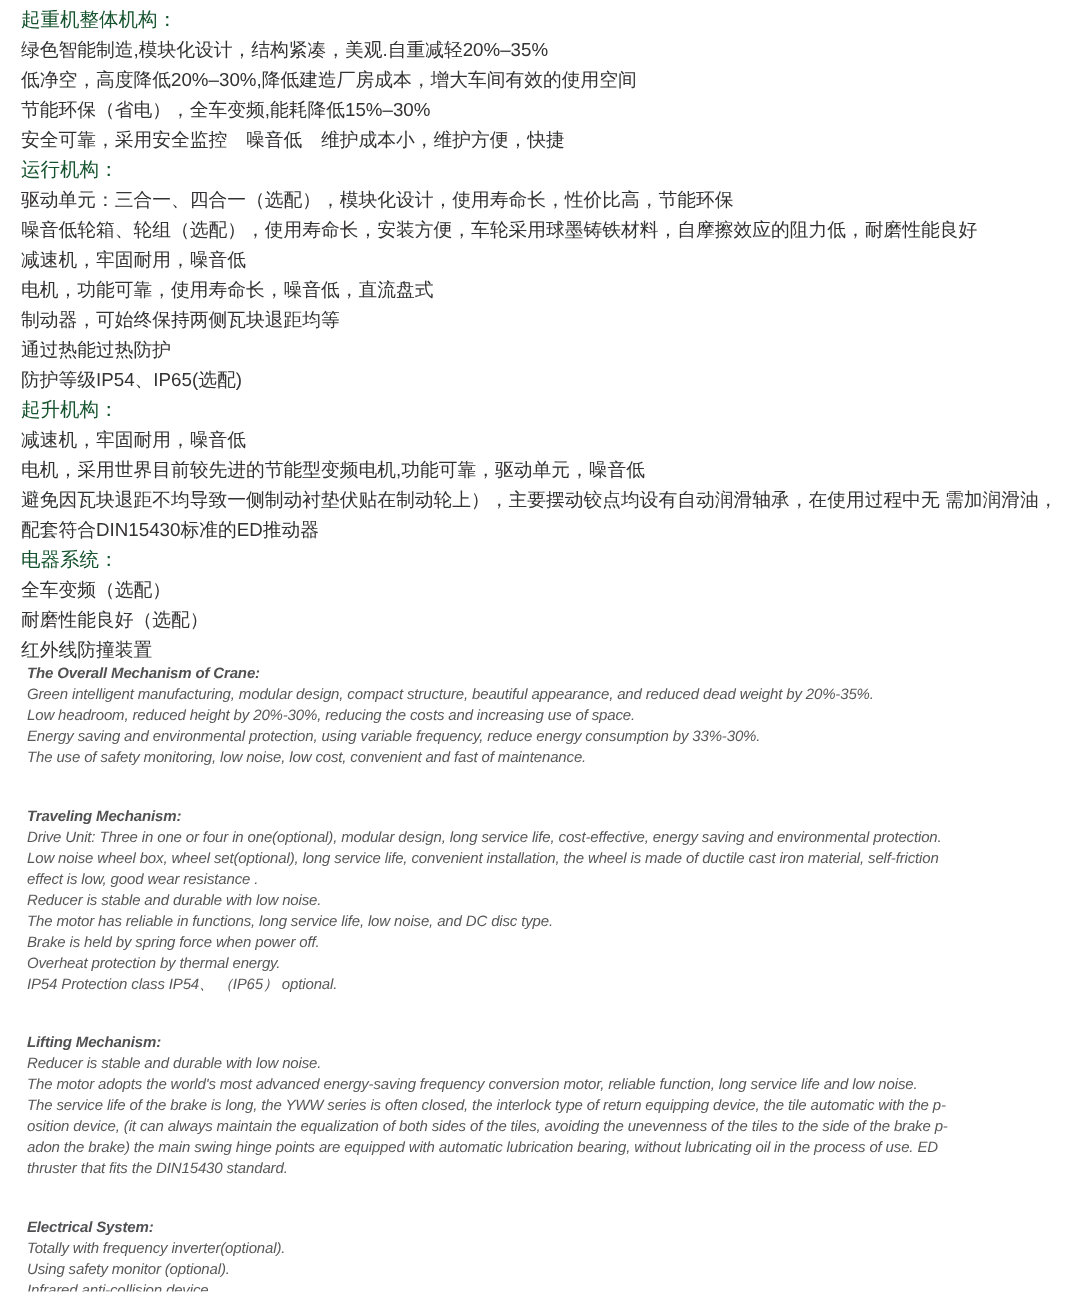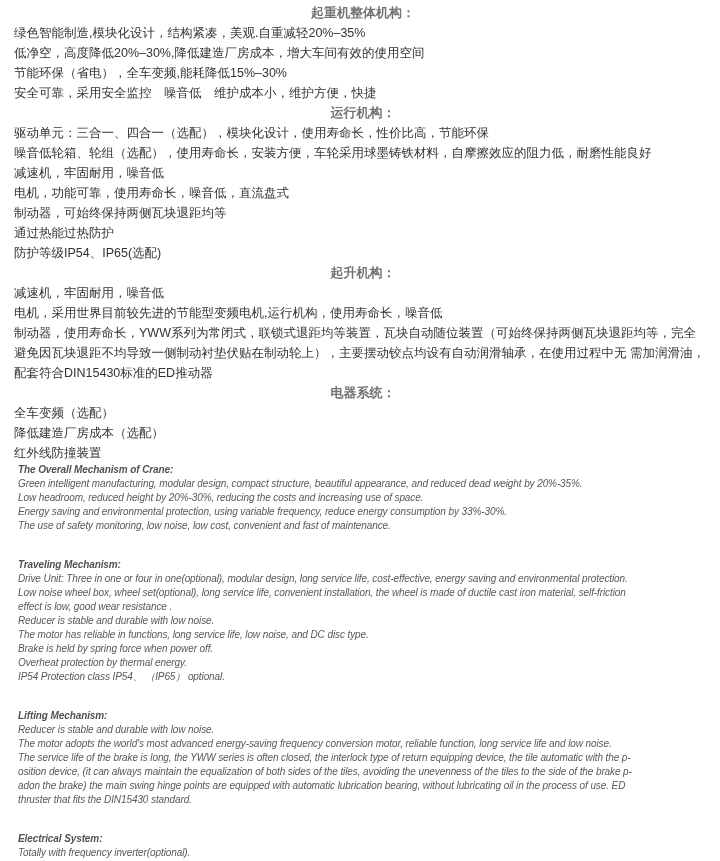--- a/index.html
+++ b/index.html
@@ -17,24 +17,23 @@
     padding: 3px 8px 0 14px;
   }
   
   .cn {
     font-size: 12.5px;
     line-height: 20px;
     color: #343233;
   }
   .cn .section { margin: 0; }
   .cn .heading {
-    font-weight: bold;
-    color: #737373;
+    font-weight: normal;
+    color: #14532d;
     font-size: 13px;
-    text-align: center;
   }
   .cn .line {
     white-space: pre;
     overflow: hidden;
   }
   
   .en {
     padding-left: 4px;
     font-size: 10px;
     line-height: 14px;
@@ -71,29 +70,28 @@
         <div class="line">噪音低轮箱、轮组（选配），使用寿命长，安装方便，车轮采用球墨铸铁材料，自摩擦效应的阻力低，耐磨性能良好</div>
         <div class="line">减速机，牢固耐用，噪音低</div>
         <div class="line">电机，功能可靠，使用寿命长，噪音低，直流盘式</div>
         <div class="line">制动器，可始终保持两侧瓦块退距均等</div>
         <div class="line">通过热能过热防护</div>
         <div class="line">防护等级IP54、IP65(选配)</div>
       </div>
       <div class="section">
         <div class="line heading">起升机构：</div>
         <div class="line">减速机，牢固耐用，噪音低</div>
-        <div class="line">电机，采用世界目前较先进的节能型变频电机,运行机构，使用寿命长，噪音低</div>
-        <div class="line">制动器，使用寿命长，YWW系列为常闭式，联锁式退距均等装置，瓦块自动随位装置（可始终保持两侧瓦块退距均等，完全</div>
+        <div class="line">电机，采用世界目前较先进的节能型变频电机,功能可靠，驱动单元，噪音低</div>
         <div class="line">避免因瓦块退距不均导致一侧制动衬垫伏贴在制动轮上），主要摆动铰点均设有自动润滑轴承，在使用过程中无 需加润滑油，</div>
         <div class="line">配套符合DIN15430标准的ED推动器</div>
       </div>
       <div class="section">
         <div class="line heading">电器系统：</div>
         <div class="line">全车变频（选配）</div>
-        <div class="line">降低建造厂房成本（选配）</div>
+        <div class="line">耐磨性能良好（选配）</div>
         <div class="line">红外线防撞装置</div>
       </div>
     </div>
   <div class="en" id="en-root">
       <div class="section">
         <div class="line heading">The Overall Mechanism of Crane:</div>
         <div class="line">Green intelligent manufacturing, modular design, compact structure, beautiful appearance, and reduced dead weight by 20%-35%.</div>
         <div class="line">Low headroom, reduced height by 20%-30%, reducing the costs and increasing use of space.</div>
         <div class="line">Energy saving and environmental protection, using variable frequency, reduce energy consumption by 33%-30%.</div>
         <div class="line">The use of safety monitoring, low noise, low cost, convenient and fast of maintenance.</div>

